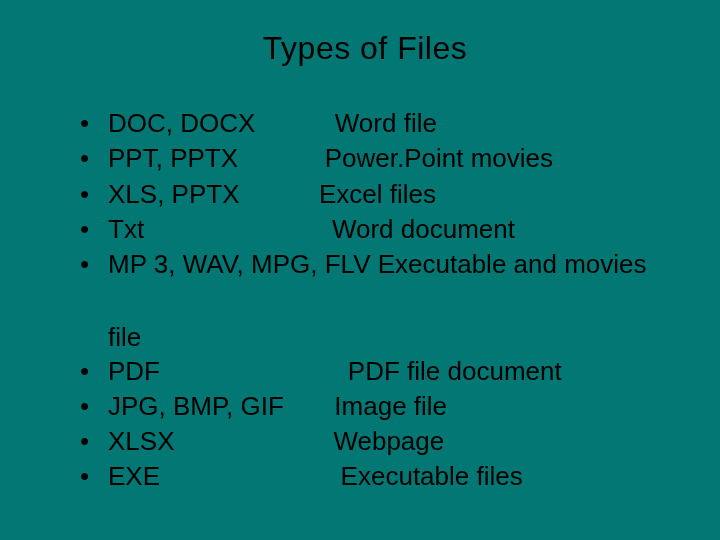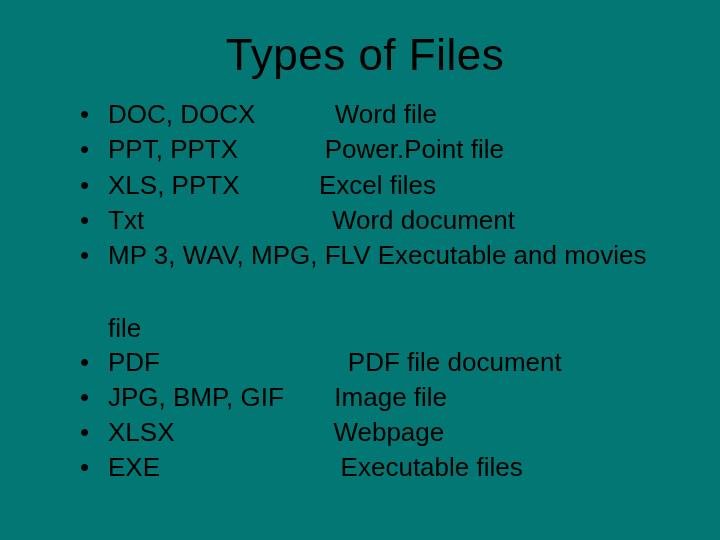--- a/index.html
+++ b/index.html
@@ -10,24 +10,24 @@
       font-family: Arial, Helvetica, sans-serif;
       color: #000;
       overflow: hidden;
     }
     .slide {
       width: 100%;
       height: 100%;
       padding: 30px 40px 40px 50px;
     }
     .title {
-      font-size: 44px;
+      font-size: 32px;
       font-weight: 400;
       text-align: center;
-      margin-bottom: 18px;
+      margin-bottom: 40px;
       letter-spacing: 0.5px;
     }
     .content {
       font-size: 26px;
       line-height: 1.28;
       padding-left: 30px;
     }
     .row {
       display: flex;
       align-items: flex-start;
@@ -55,21 +55,21 @@
 <div class="slide">
   <h1 class="title">Types of Files</h1>
   <div class="content">
 
   <div class="row">
         <span class="bullet">•</span>
         <span class="text"><b>DOC, DOCX</b><span>           Word file</span></span>
       </div>
       <div class="row">
         <span class="bullet">•</span>
-        <span class="text"><b>PPT, PPTX</b><span>            Power.Point file</span></span>
+        <span class="text"><b>PPT, PPTX</b><span>            Power.Point movies</span></span>
       </div>
       <div class="row">
         <span class="bullet">•</span>
         <span class="text"><b>XLS, PPTX</b><span>           Excel files</span></span>
       </div>
       <div class="row">
         <span class="bullet">•</span>
         <span class="text"><b>Txt</b><span>                          Word document</span></span>
       </div>
       <div class="row">

